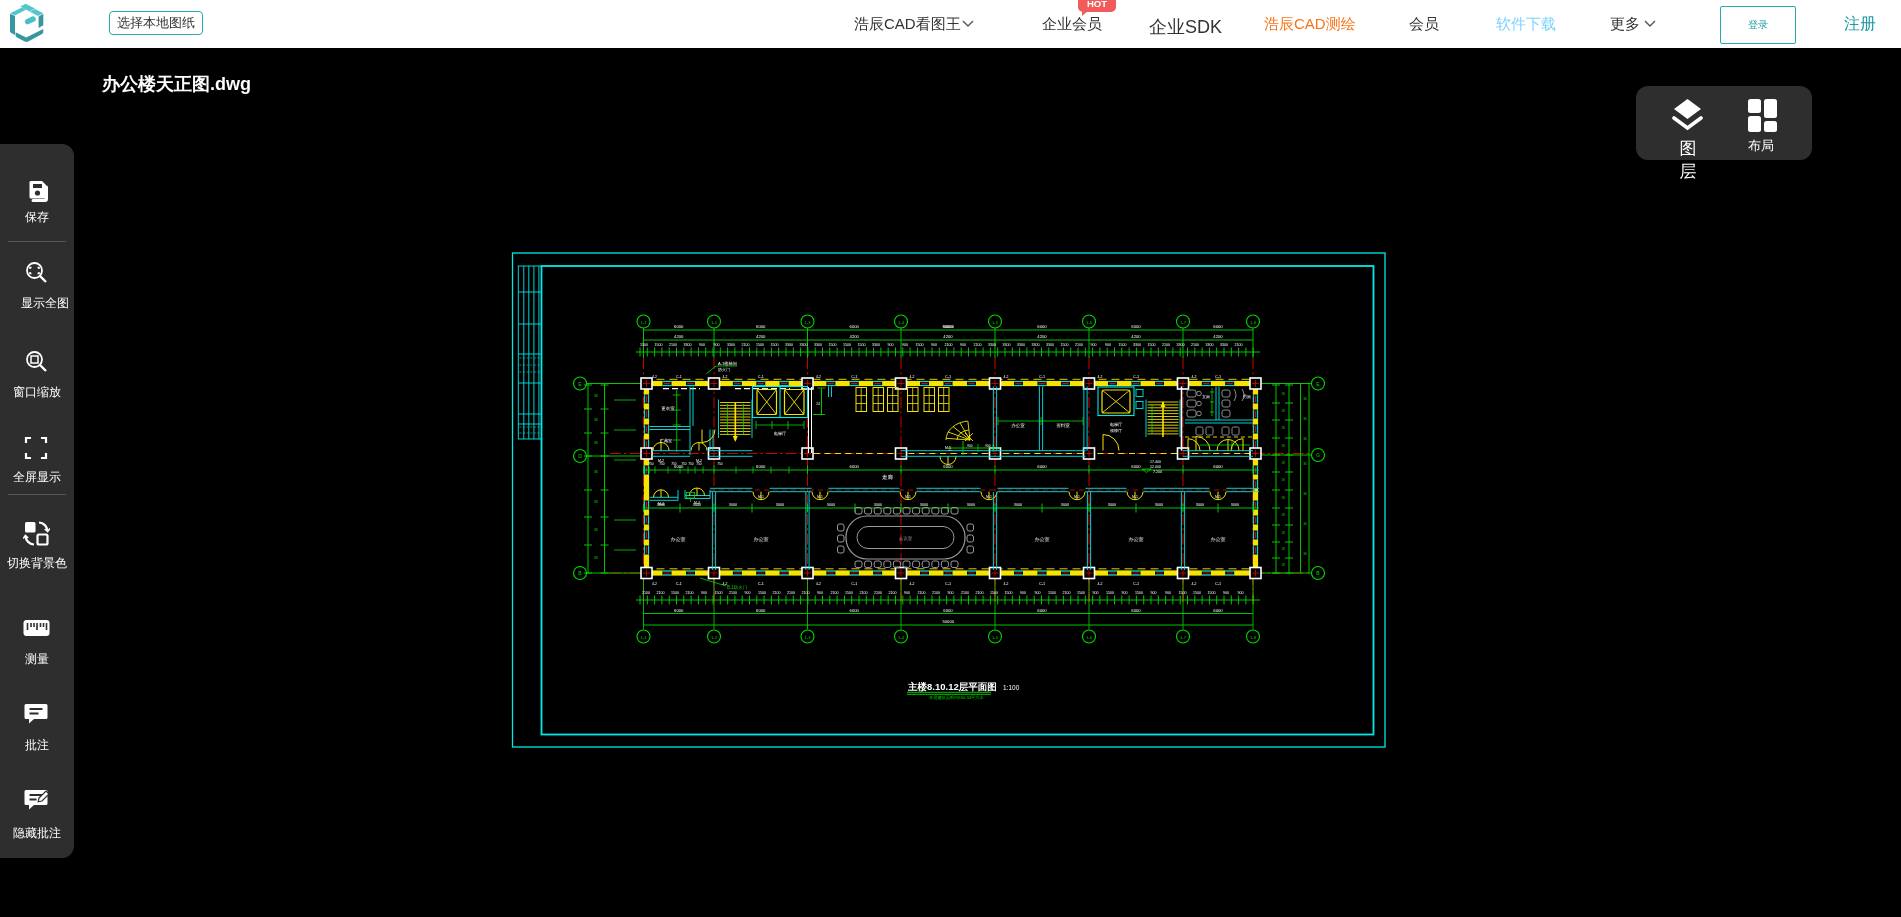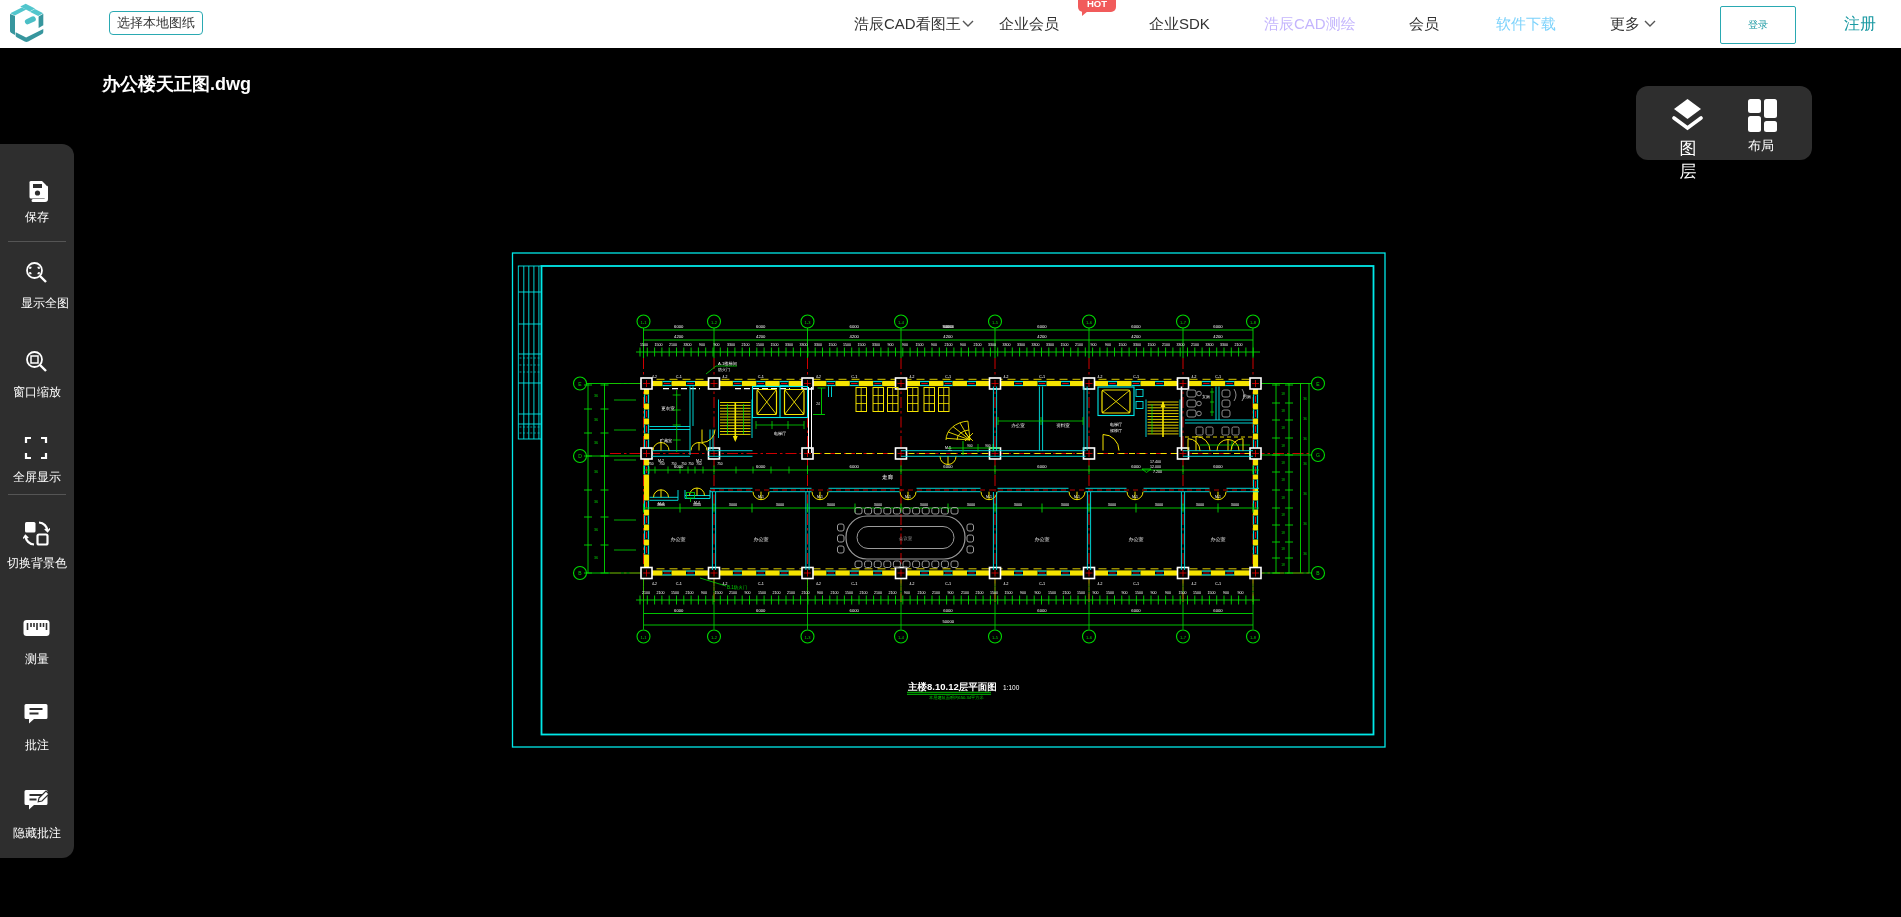--- a/index.html
+++ b/index.html
@@ -21,23 +21,23 @@
 
 <div class="abs" style="left:109px;top:11px;width:94px;height:24px;border:1px solid #2aa9b2;border-radius:4px;color:#333;font-size:13px;line-height:22px;text-align:center;">选择本地图纸</div>
 
 <div class="abs" style="left:854px;top:15px;font-size:15px;color:#333;">浩辰CAD看图王</div>
 <svg class="abs" style="left:962px;top:20px" width="12" height="8" viewBox="0 0 12 8">
     <path d="M1 1 L6 6 L11 1" stroke="#555" stroke-width="1.4" fill="none"></path>
   </svg>
 
 <div class="abs" style="left:1078px;top:-6px;width:38px;height:18px;background:#f15b5b;border-radius:5px;color:#fff;font-size:9.5px;font-weight:bold;text-align:center;line-height:20px;">HOT</div>
 <div class="abs" style="left:1082px;top:11px;width:0;height:0;border-left:6px solid #f15b5b;border-bottom:5px solid transparent;"></div>
-<div class="abs" style="left:999px;top:15px;font-size:15px;color:#333;">企业会员</div>
-<div class="abs" style="left:1149px;top:15px;font-size:15px;color:#333;">企业SDK</div>
-<div class="abs" style="left:1264px;top:15px;font-size:15px;color:#c4b5fd;">浩辰CAD测绘</div>
+<div class="abs" style="left:1042px;top:15px;font-size:15px;color:#333;">企业会员</div>
+<div class="abs" style="left:1149px;top:15px;font-size:18px;color:#333;">企业SDK</div>
+<div class="abs" style="left:1264px;top:15px;font-size:15px;color:#f97316;">浩辰CAD测绘</div>
 <div class="abs" style="left:1409px;top:15px;font-size:15px;color:#333;">会员</div>
 <div class="abs" style="left:1496px;top:15px;font-size:15px;color:#7dd3fc;">软件下载</div>
 <div class="abs" style="left:1610px;top:15px;font-size:15px;color:#333;">更多</div>
 <svg class="abs" style="left:1644px;top:20px" width="12" height="8" viewBox="0 0 12 8">
     <path d="M1 1 L6 6 L11 1" stroke="#555" stroke-width="1.4" fill="none"></path>
   </svg>
 
 <div class="abs" style="left:1720px;top:6px;width:76px;height:38px;border:1px solid #2aa9b2;border-radius:2px;color:#1b9aa3;font-size:10px;text-align:center;line-height:36px;">登录</div>
 
 <div class="abs" style="left:1844px;top:14px;font-size:16px;color:#1b9aa3;">注册</div>

